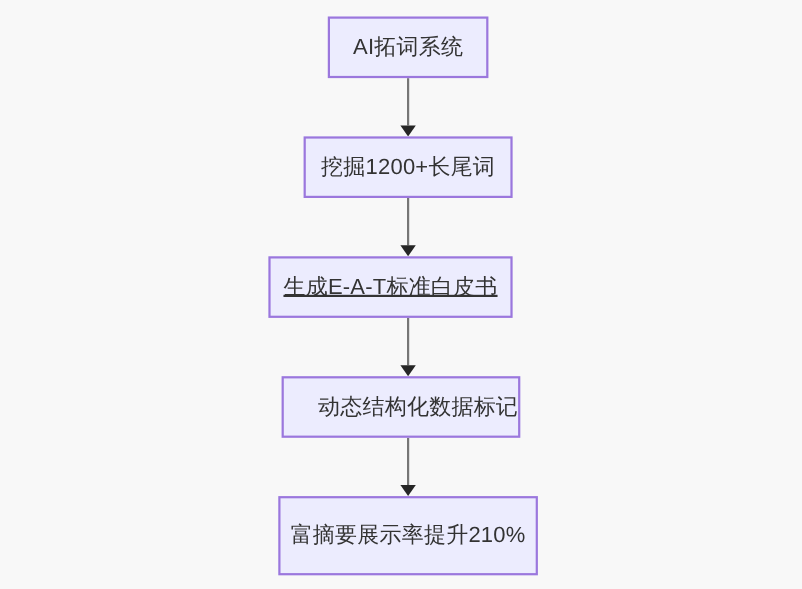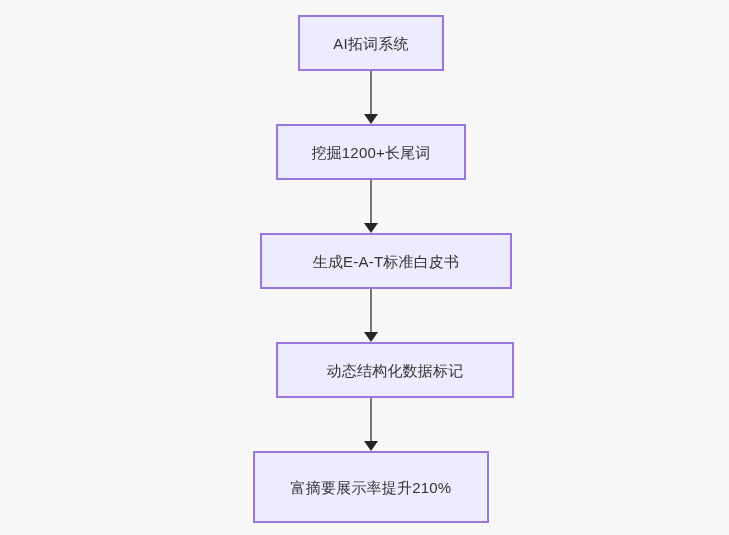--- a/index.html
+++ b/index.html
@@ -20,21 +20,21 @@
   }
   .node {
     position: absolute;
     box-sizing: border-box;
     background: #ececfe;
     border: 2px solid #9b77dd;
     display: flex;
     align-items: center;
     justify-content: center;
     color: #333333;
-    font-size: 15px;
+    font-size: 20px;
     line-height: 1;
     letter-spacing: 0.2px;
     white-space: nowrap;
   }
   .node-label {
     display: block;
   }
   .connector {
     position: absolute;
     width: 0;
@@ -84,25 +84,25 @@
   </div>
 
   <div class="node" style="left:298px; top:15px; width:146px; height:56px;">
     <span class="node-label">AI拓词系统</span>
   </div>
 
   <div class="node" style="left:276px; top:124px; width:190px; height:56px;">
     <span class="node-label">挖掘1200+长尾词</span>
   </div>
 
-  <div class="node" style="left:260px; top:233px; width:252px; height:56px;">
+  <div class="node" style="left:244px; top:233px; width:222px; height:56px;text-decoration:underline;">
     <span class="node-label">生成E-A-T标准白皮书</span>
   </div>
 
-  <div class="node" style="left:276px; top:342px; width:238px; height:56px;">
+  <div class="node" style="left:256px; top:342px; width:217px; height:56px;justify-content:flex-end;">
     <span class="node-label">动态结构化数据标记</span>
   </div>
 
   <div class="node" style="left:253px; top:451px; width:236px; height:72px;">
     <span class="node-label">富摘要展示率提升210%</span>
   </div>
 
 </div>
 
 </body></html>

